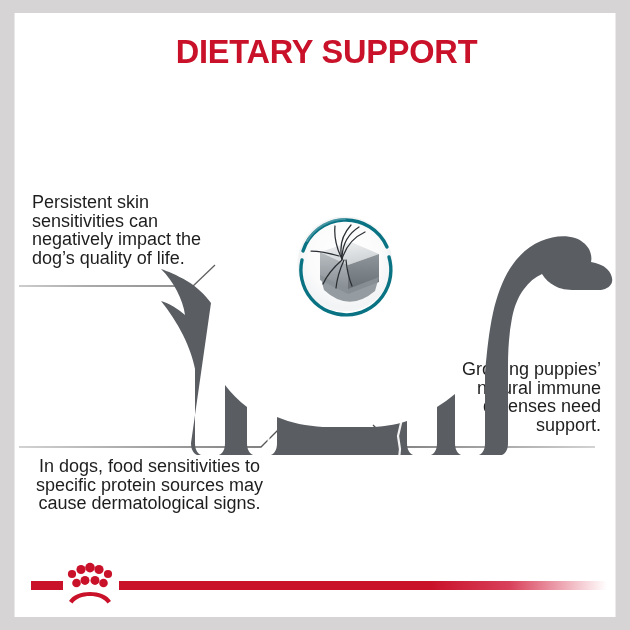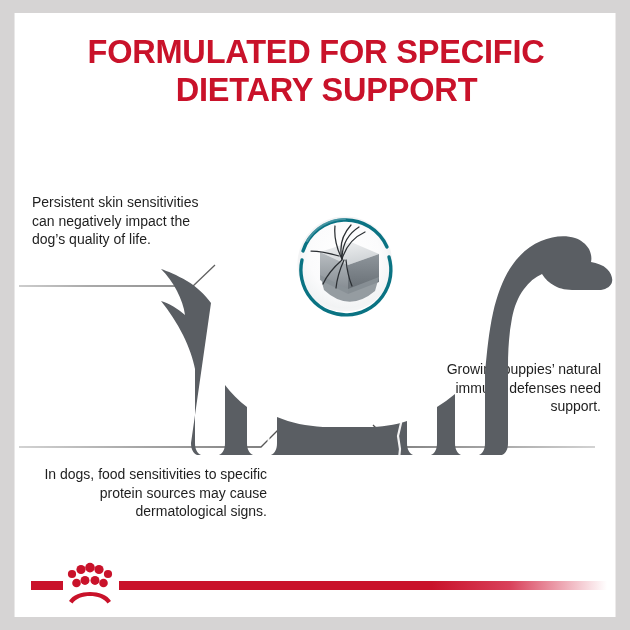--- a/index.html
+++ b/index.html
@@ -48,36 +48,35 @@
     line-height: 38px;
     letter-spacing: -0.2px;
     font-family: "Liberation Sans", sans-serif;
   }
   #title .l2 { display: block; padding-left: 21px; }
 
   
   .callout {
     position: absolute;
     color: #1e1e1e;
-    font-size: 14px;
+    font-size: 18px;
     line-height: 18.6px;
     font-family: "Liberation Sans", sans-serif;
   }
   #callout-skin {
     left: 17px;
     top: 180px;
     width: 180px;
     text-align: left;
   }
   #callout-food {
     left: 17px;
     top: 444px;
     width: 235px;
-    text-align: right;
-    margin-top: 8px;
+    text-align: center;
   }
   #callout-immune {
     left: 398px;
     top: 347px;
     width: 188px;
     text-align: right;
   }
 
   
   .leader {
@@ -127,21 +126,20 @@
     height: 50px;
   }
 </style>
 </head>
 <body>
 
 <div id="page">
   <div id="card">
 
     <div id="title">
-      <span>FORMULATED FOR SPECIFIC</span>
       <span class="l2">DIETARY SUPPORT</span>
     </div>
 
     <svg class="leader" width="602" height="604" viewBox="0 0 602 604" style="left:0; top:0;">
       <defs>
         <linearGradient id="gradLeaderSkin" x1="0" y1="0" x2="1" y2="0">
           <stop offset="0%" stop-color="#bdbdbd"></stop>
           <stop offset="35%" stop-color="#8e8e8e"></stop>
           <stop offset="100%" stop-color="#5f5f5f"></stop>
         </linearGradient>

